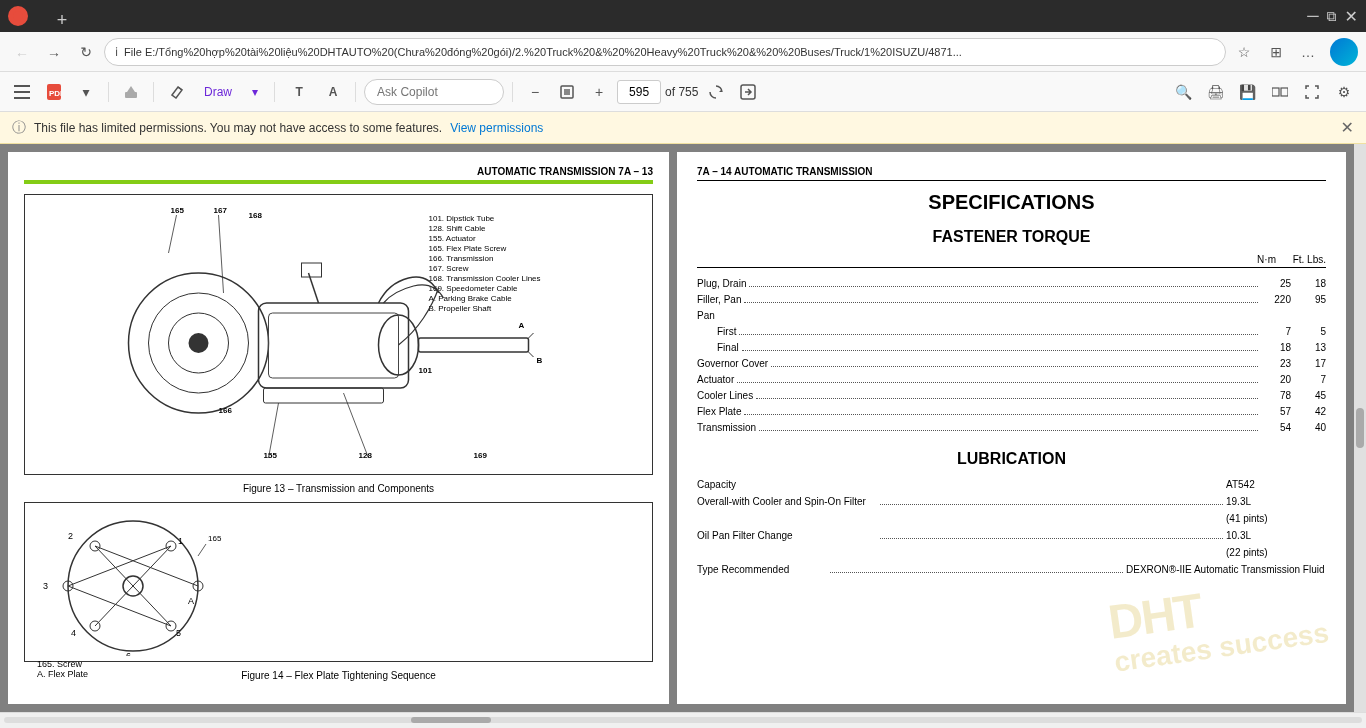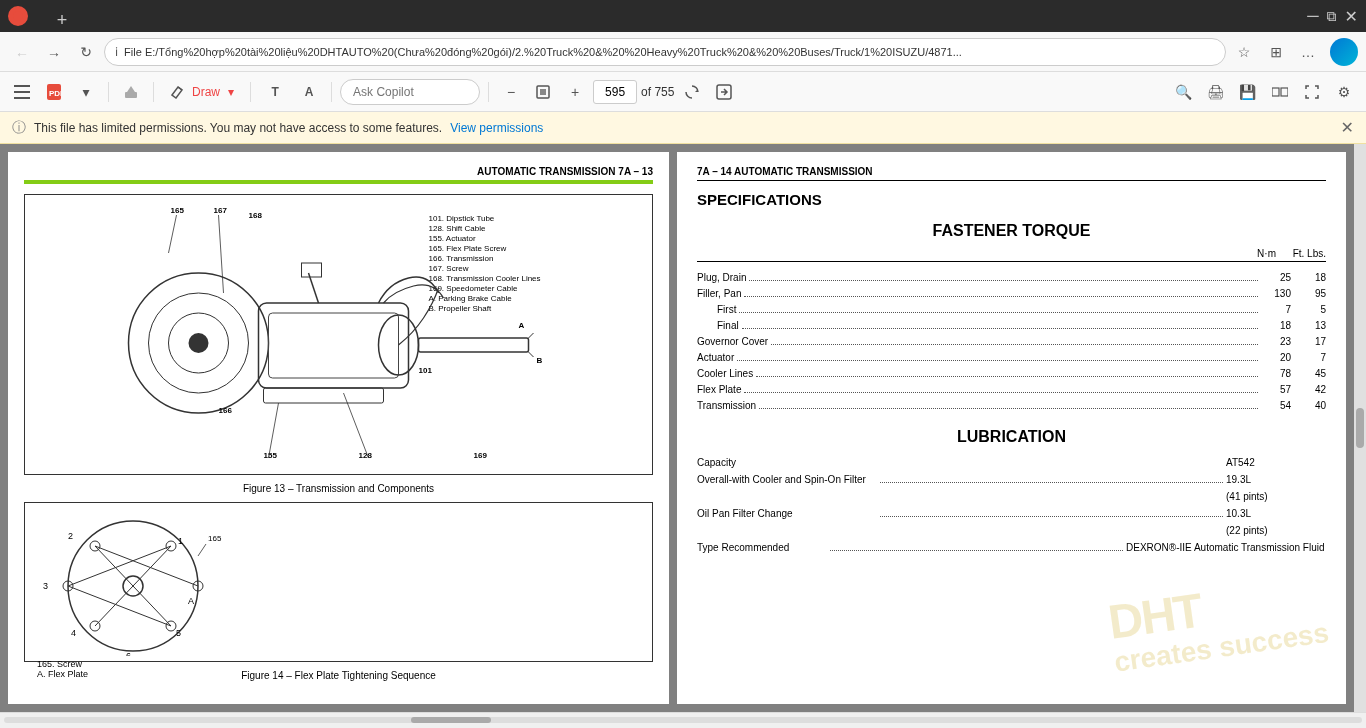--- a/index.html
+++ b/index.html
@@ -19,42 +19,42 @@
     .address-bar { flex: 1; height: 28px; background: white; border: 1px solid #ccc; border-radius: 14px; display: flex; align-items: center; padding: 0 10px; gap: 6px; font-size: 11px; color: #333; }
     .address-icon { color: #555; font-size: 12px; }
     .address-text { flex: 1; overflow: hidden; text-overflow: ellipsis; white-space: nowrap; color: #333; font-size: 11px; }
     .browser-actions { display: flex; align-items: center; gap: 4px; }
     .browser-action-btn { width: 28px; height: 28px; display: flex; align-items: center; justify-content: center; border-radius: 50%; cursor: pointer; color: #555; font-size: 14px; }
 
     
     .pdf-toolbar { display: flex; align-items: center; height: 40px; background: #f9f9f9; border-bottom: 1px solid #ddd; padding: 0 8px; gap: 4px; }
     .pdf-tool-btn { width: 28px; height: 28px; display: flex; align-items: center; justify-content: center; border-radius: 4px; cursor: pointer; color: #555; font-size: 14px; }
     .pdf-tool-separator { width: 1px; height: 20px; background: #ddd; margin: 0 4px; }
-    .draw-btn { display: flex; align-items: center; gap: 8px; padding: 0 8px; height: 28px; border-radius: 4px; cursor: pointer; color: #ef4444; font-size: 12px; }
+    .draw-btn { display: flex; align-items: center; gap: 20px; padding: 0 8px; height: 28px; border-radius: 4px; cursor: pointer; color: #6d28d9; font-size: 12px; }
     .zoom-controls { display: flex; align-items: center; gap: 4px; }
     .zoom-input { width: 44px; height: 24px; border: 1px solid #ccc; border-radius: 3px; text-align: center; font-size: 12px; background: white; }
     .page-info { font-size: 12px; color: #333; }
     .copilot-input { height: 26px; border: 1px solid #ccc; border-radius: 13px; padding: 0 12px; font-size: 12px; width: 140px; color: #888; background: white; }
     .toolbar-spacer { flex: 1; }
 
     
     .permission-banner { display: flex; align-items: center; background: #fff8e1; border-bottom: 1px solid #f0e0a0; padding: 6px 12px; gap: 8px; font-size: 12px; color: #333; }
     .permission-icon { color: #888; font-size: 14px; }
     .permission-link { color: #0078d4; cursor: pointer; text-decoration: none; }
     .permission-close { margin-left: auto; color: #666; cursor: pointer; font-size: 16px; }
     
     .page-header { text-align: right; font-size: 10px; font-weight: bold; margin-bottom: 10px; border-bottom: 4px solid #84cc16; padding-bottom: 3px; }
     .page-header-right { text-align: left; font-size: 10px; font-weight: bold; margin-bottom: 10px; border-bottom: 1px solid #000; padding-bottom: 3px; }
 
     
     .diagram-box { border: 1px solid #333; padding: 8px; margin-bottom: 8px; background: white; }
     .diagram-caption { text-align: center; font-size: 10px; margin-top: 4px; }
 
     
-    .spec-title { font-size: 15px; font-weight: bold; margin: 10px 0 8px; }
+    .spec-title { text-align: center; font-size: 20px; font-weight: bold; margin: 10px 0 8px; }
     .spec-subtitle { text-align: center; font-size: 16px; font-weight: bold; margin: 14px 0 8px; }
     
     .scrollbar-area { width: 12px; background: #e0e0e0; position: relative; }
     .scrollbar-thumb { width: 8px; height: 40px; background: #aaa; border-radius: 4px; position: absolute; top: 50%; left: 2px; transform: translateY(-50%); cursor: pointer; }
     
     
     .bottom-scrollbar { height: 14px; background: #f0f0f0; border-top: 1px solid #ddd; display: flex; align-items: center; }
     .bottom-scrollbar-track { flex: 1; height: 6px; background: #ddd; margin: 0 4px; border-radius: 3px; position: relative; }
     .bottom-scrollbar-thumb { width: 80px; height: 6px; background: #aaa; border-radius: 3px; position: absolute; left: 30%; }
 
@@ -323,24 +323,30 @@
       <div class="spec-row">
         <span class="spec-row-label">Plug, Drain</span>
         <span class="spec-row-dots"></span>
         <span class="spec-row-nm">25</span>
         <span class="spec-row-ft">18</span>
       </div>
 
       <div class="spec-row">
         <span class="spec-row-label">Filler, Pan</span>
         <span class="spec-row-dots"></span>
-        <span class="spec-row-nm">130</span>
+        <span class="spec-row-nm">220</span>
         <span class="spec-row-ft">95</span>
       </div>
 
+      <div class="spec-row">
+        <span class="spec-row-label">Pan</span>
+        <span style="flex:1;"></span>
+        <span class="spec-row-nm"></span>
+        <span class="spec-row-ft"></span>
+      </div>
 
       <div class="spec-row">
         <span class="spec-row-label" style="padding-left:20px;">First</span>
         <span class="spec-row-dots"></span>
         <span class="spec-row-nm">7</span>
         <span class="spec-row-ft">5</span>
       </div>
 
       <div class="spec-row">
         <span class="spec-row-label" style="padding-left:20px;">Final</span>

